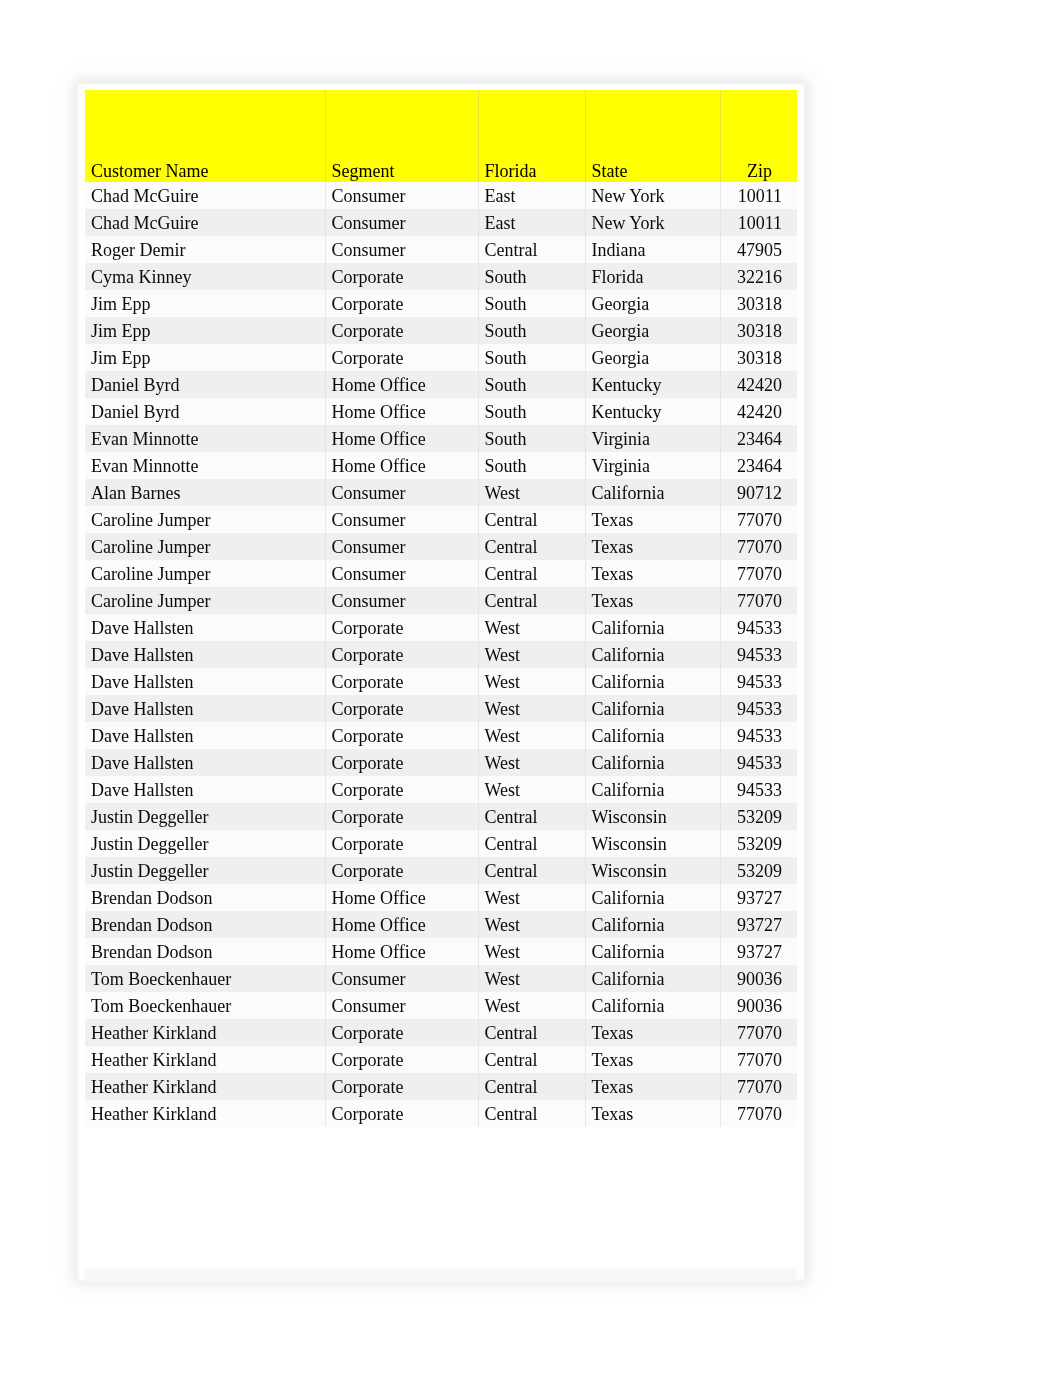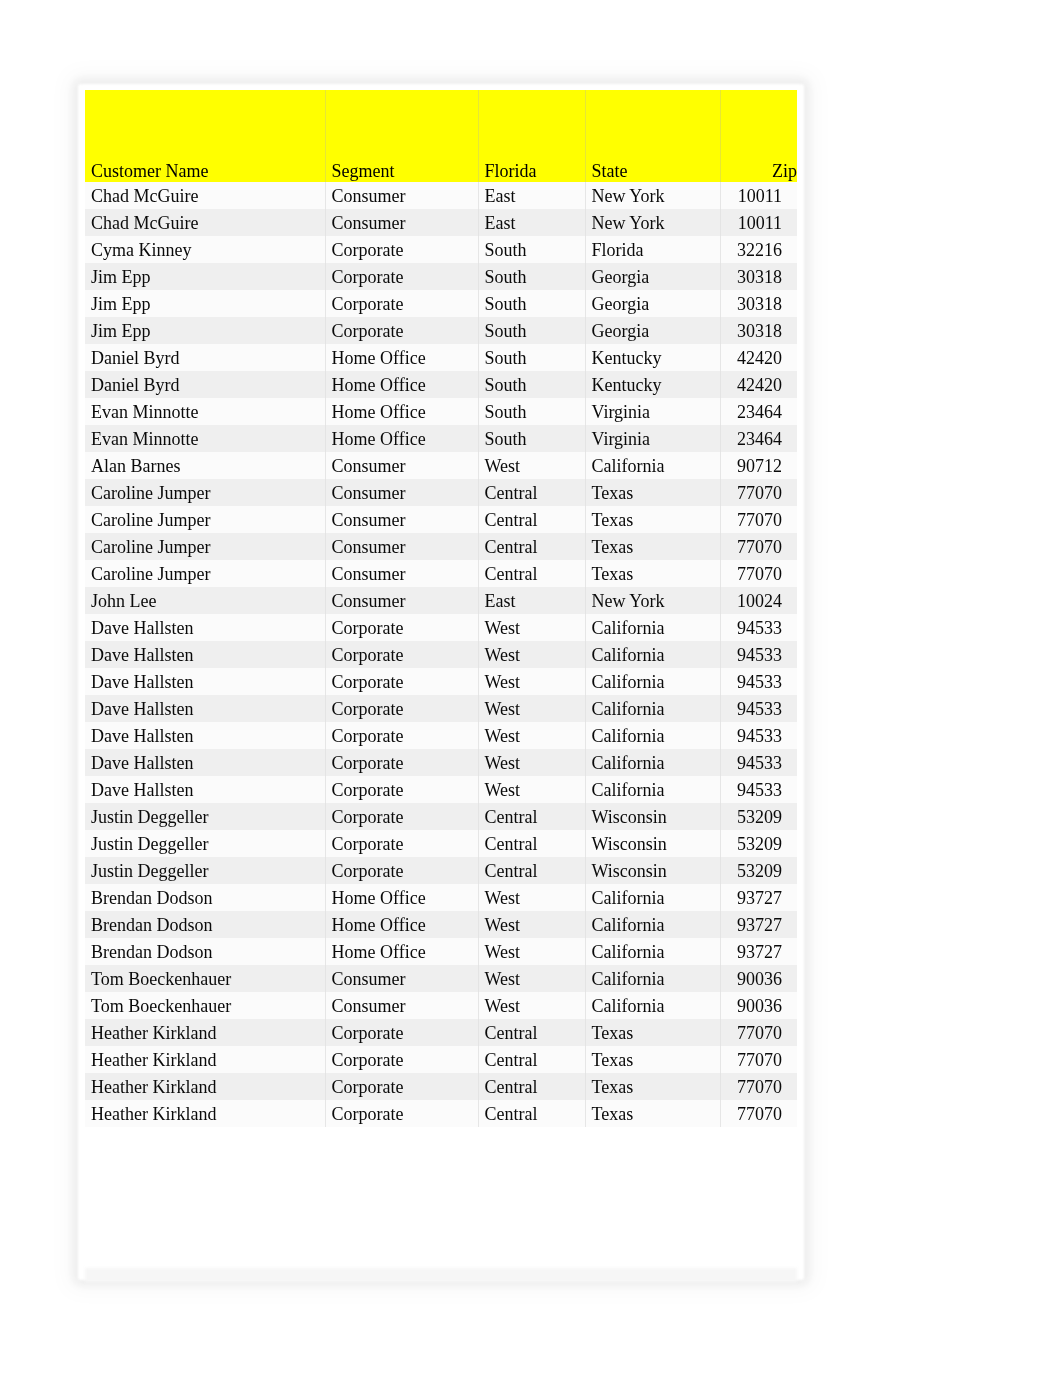--- a/index.html
+++ b/index.html
@@ -81,21 +81,21 @@
     height: 28px;
     padding: 0 0 2px 6px;
     text-align: left;
     vertical-align: bottom;
     border-right: 1px solid rgba(200,200,120,0.45);
     white-space: nowrap;
   }
   tr.header-row th:last-child {
     border-right: none;
     text-align: right;
-    padding-right: 0;
+    padding-right: 25px;
     padding-left: 0;
   }
 
   
   tbody tr td {
     height: 27px;
     padding: 0 0 0 6px;
     vertical-align: middle;
     text-align: left;
     white-space: nowrap;
@@ -174,20 +174,27 @@
             <td class="zip">10011</td>
           </tr>
           <tr>
             <td>Chad McGuire</td>
             <td>Consumer</td>
             <td>East</td>
             <td>New York</td>
             <td class="zip">10011</td>
           </tr>
           <tr>
+            <td>Roger Demir</td>
+            <td>Consumer</td>
+            <td>Central</td>
+            <td>Indiana</td>
+            <td class="zip">47905</td>
+          </tr>
+          <tr>
             <td>Cyma Kinney</td>
             <td>Corporate</td>
             <td>South</td>
             <td>Florida</td>
             <td class="zip">32216</td>
           </tr>
           <tr>
             <td>Jim Epp</td>
             <td>Corporate</td>
             <td>South</td>
@@ -263,27 +270,20 @@
             <td>Central</td>
             <td>Texas</td>
             <td class="zip">77070</td>
           </tr>
           <tr>
             <td>Caroline Jumper</td>
             <td>Consumer</td>
             <td>Central</td>
             <td>Texas</td>
             <td class="zip">77070</td>
-          </tr>
-          <tr>
-            <td>John Lee</td>
-            <td>Consumer</td>
-            <td>East</td>
-            <td>New York</td>
-            <td class="zip">10024</td>
           </tr>
           <tr>
             <td>Dave Hallsten</td>
             <td>Corporate</td>
             <td>West</td>
             <td>California</td>
             <td class="zip">94533</td>
           </tr>
           <tr>
             <td>Dave Hallsten</td>

